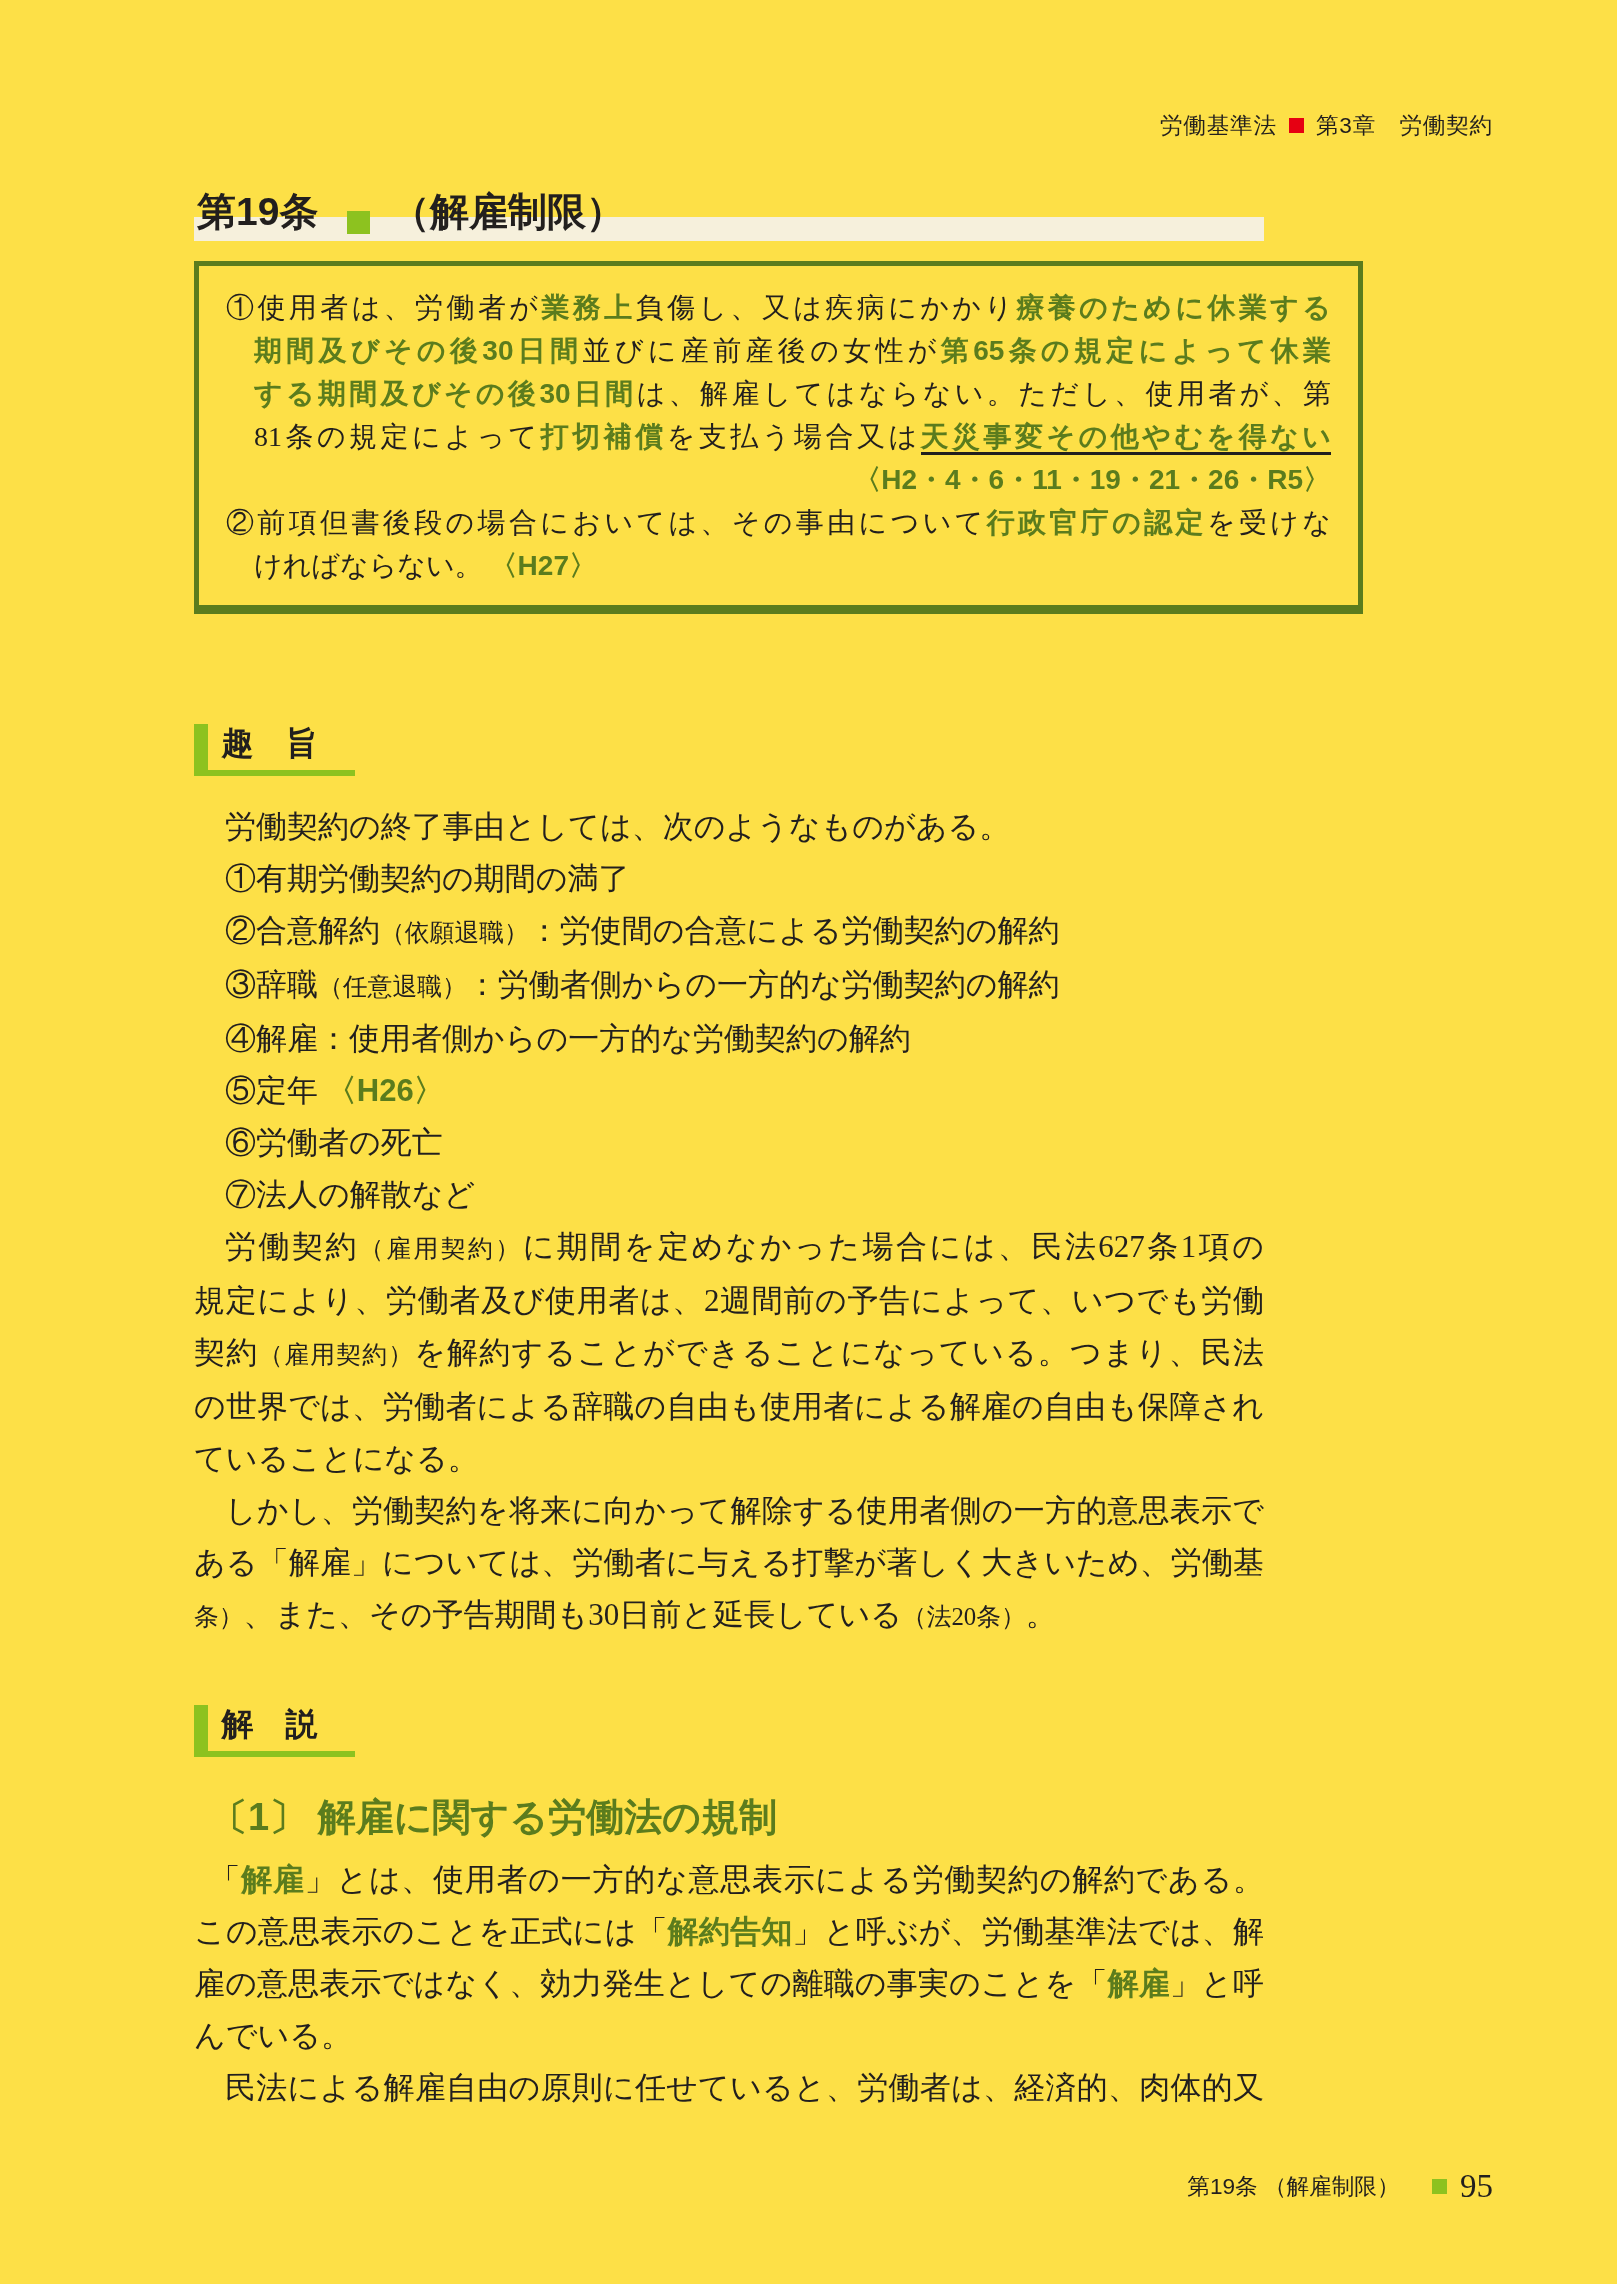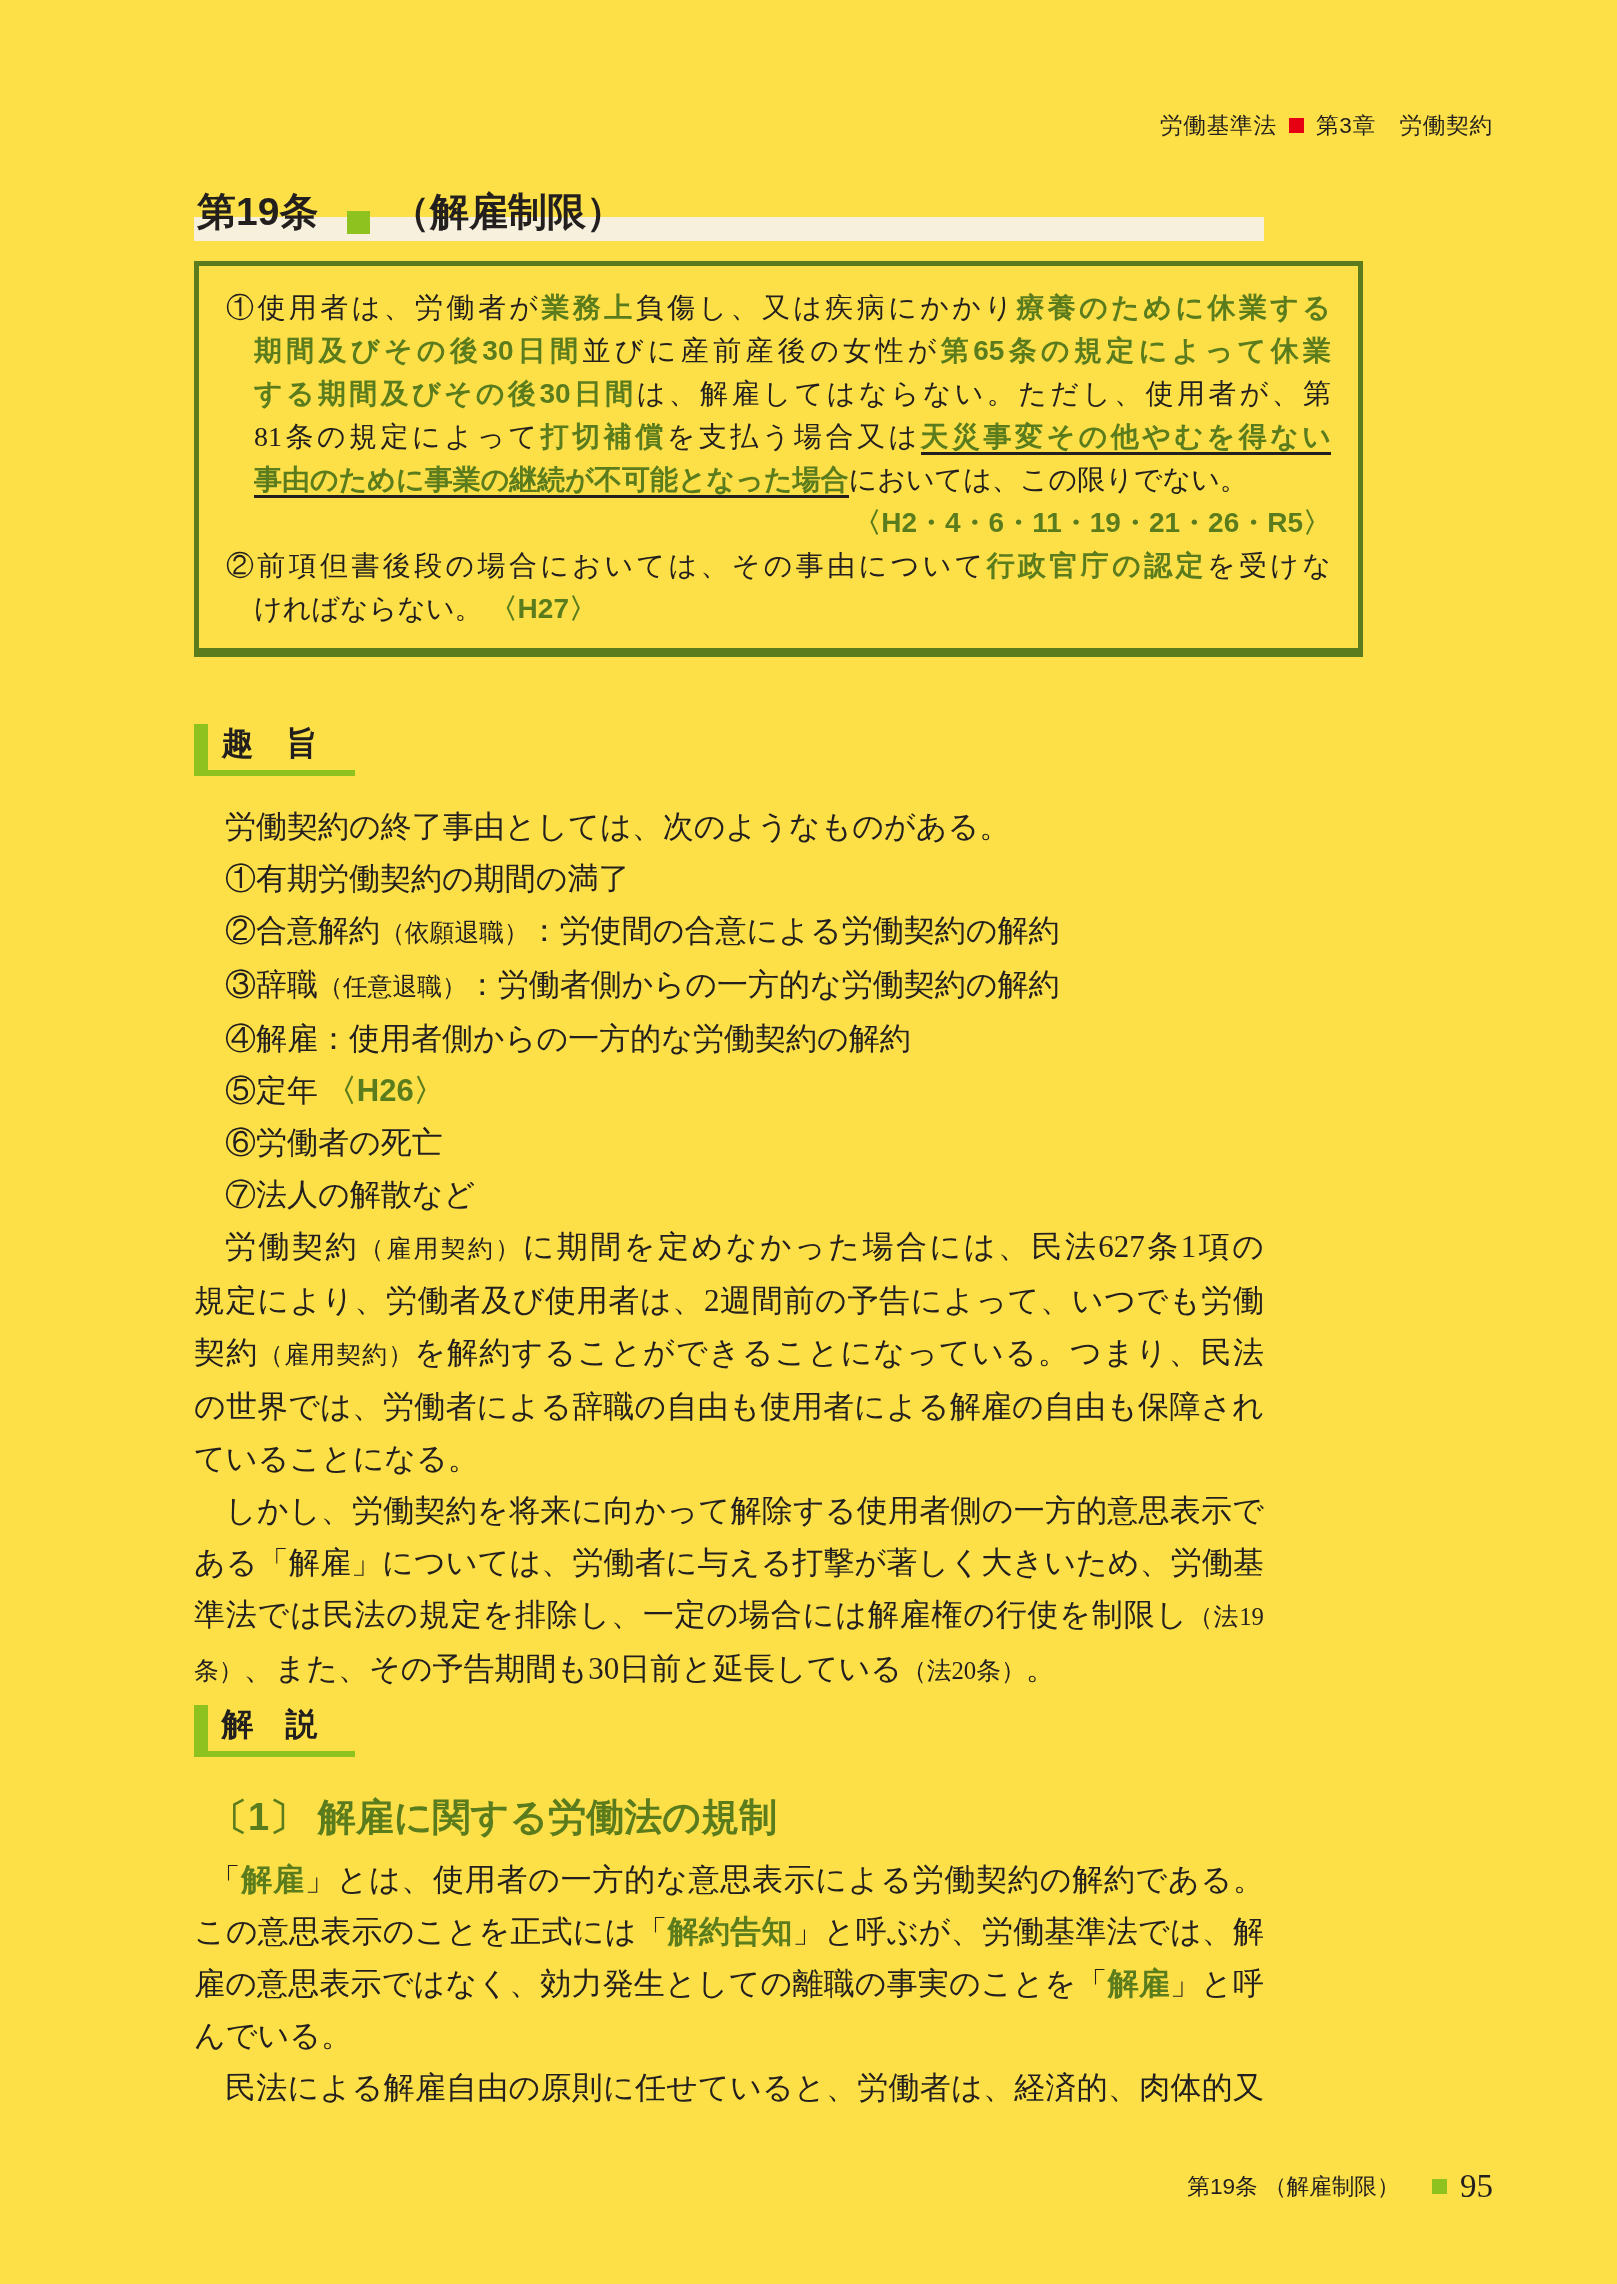--- a/index.html
+++ b/index.html
@@ -110,21 +110,20 @@
     <span>第19条</span>
     <span class="sq green-lg"></span>
     <span>（解雇制限）</span>
   </h1>
 
   <div class="law-box">
       <div class="tl fill"><span>①使用者は、労働者が</span><span class="em">業務上</span><span>負傷し、又は疾病にかかり</span><span class="em">療養のために休業する</span></div>
       <div class="tl ct fill"><span class="em">期間及びその後30日間</span><span>並びに産前産後の女性が</span><span class="em">第65条の規定によって休業</span></div>
       <div class="tl ct fill"><span class="em">する期間及びその後30日間</span><span>は、解雇してはならない。ただし、使用者が、第</span></div>
       <div class="tl ct fill"><span>81条の規定によって</span><span class="em">打切補償</span><span>を支払う場合又は</span><span class="em u">天災事変その他やむを得ない</span></div>
-      <div class="tl ct"><span class="em u">事由のために事業の継続が不可能となった場合</span><span>においては、この限りでない。</span></div>
       <div class="tl right"><span class="tag">〈H2・4・6・11・19・21・26・R5〉</span></div>
       <div class="tl fill"><span>②前項但書後段の場合においては、その事由について</span><span class="em">行政官庁の認定</span><span>を受けな</span></div>
       <div class="tl ct"><span>ければならない。</span><span class="tag">〈H27〉</span></div>
     </div>
 
   <div class="sec-head shushi">
     <span>趣　旨</span>
   </div>
 
   <div class="body-block shushi-body">
@@ -136,21 +135,20 @@
       <div class="tl ind1"><span>⑤定年</span><span class="tag">〈H26〉</span></div>
       <div class="tl ind1"><span>⑥労働者の死亡</span></div>
       <div class="tl ind1"><span>⑦法人の解散など</span></div>
       <div class="tl ind1 fill"><span>労働契約</span><span class="sm">（雇用契約）</span><span>に期間を定めなかった場合には、民法627条1項の</span></div>
       <div class="tl fill"><span>規定により、労働者及び使用者は、2週間前の予告によって、いつでも労働</span></div>
       <div class="tl fill"><span>契約</span><span class="sm">（雇用契約）</span><span>を解約することができることになっている。つまり、民法</span></div>
       <div class="tl fill"><span>の世界では、労働者による辞職の自由も使用者による解雇の自由も保障され</span></div>
       <div class="tl"><span>ていることになる。</span></div>
       <div class="tl ind1 fill"><span>しかし、労働契約を将来に向かって解除する使用者側の一方的意思表示で</span></div>
       <div class="tl fill"><span>ある「解雇」については、労働者に与える打撃が著しく大きいため、労働基</span></div>
-      <div class="tl fill"><span>準法では民法の規定を排除し、一定の場合には解雇権の行使を制限し</span><span class="sm">（法19</span></div>
       <div class="tl"><span class="sm">条）</span><span>、また、その予告期間も30日前と延長している</span><span class="sm">（法20条）</span><span>。</span></div>
     </div>
 
   <div class="sec-head kaisetsu">
     <span>解　説</span>
   </div>
 
   <h2 class="sub-head">〔1〕 解雇に関する労働法の規制</h2>
 
   <div class="body-block kaisetsu-body">

